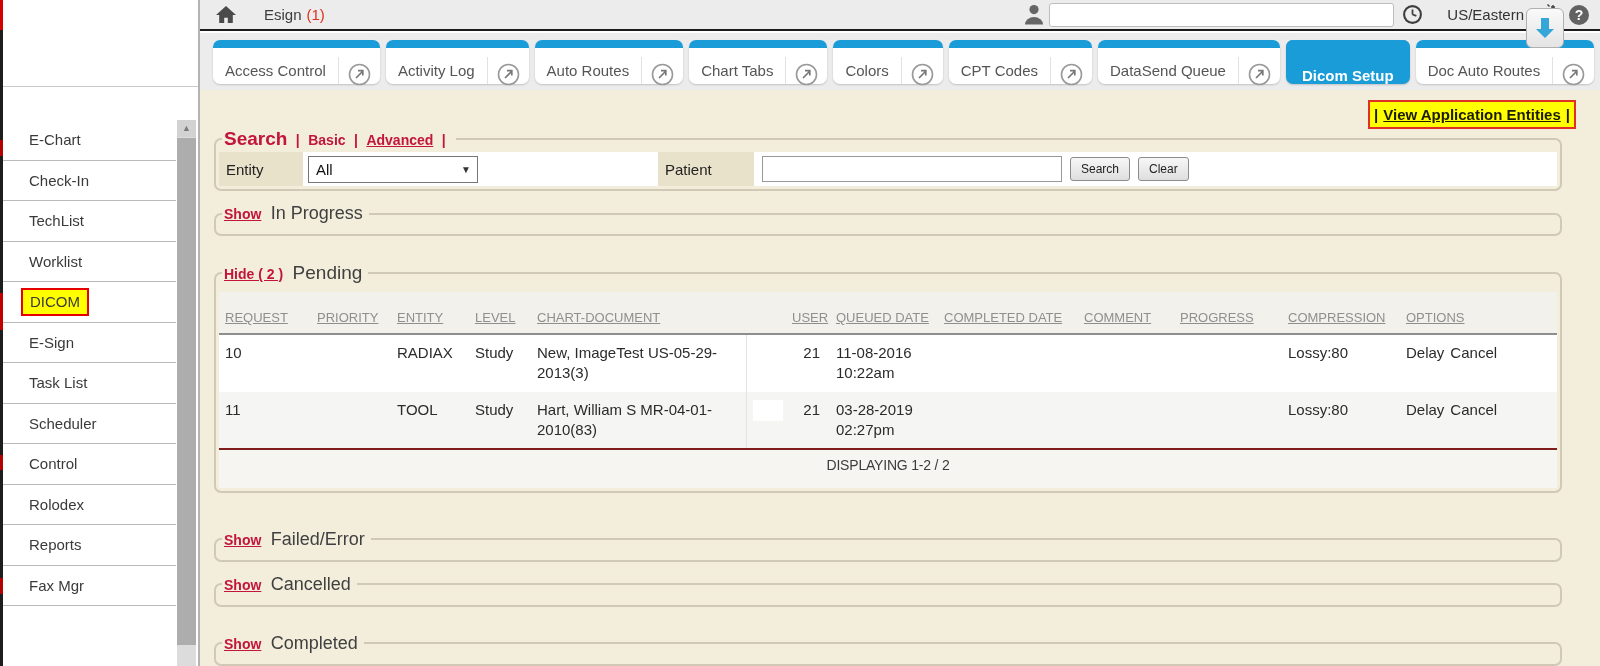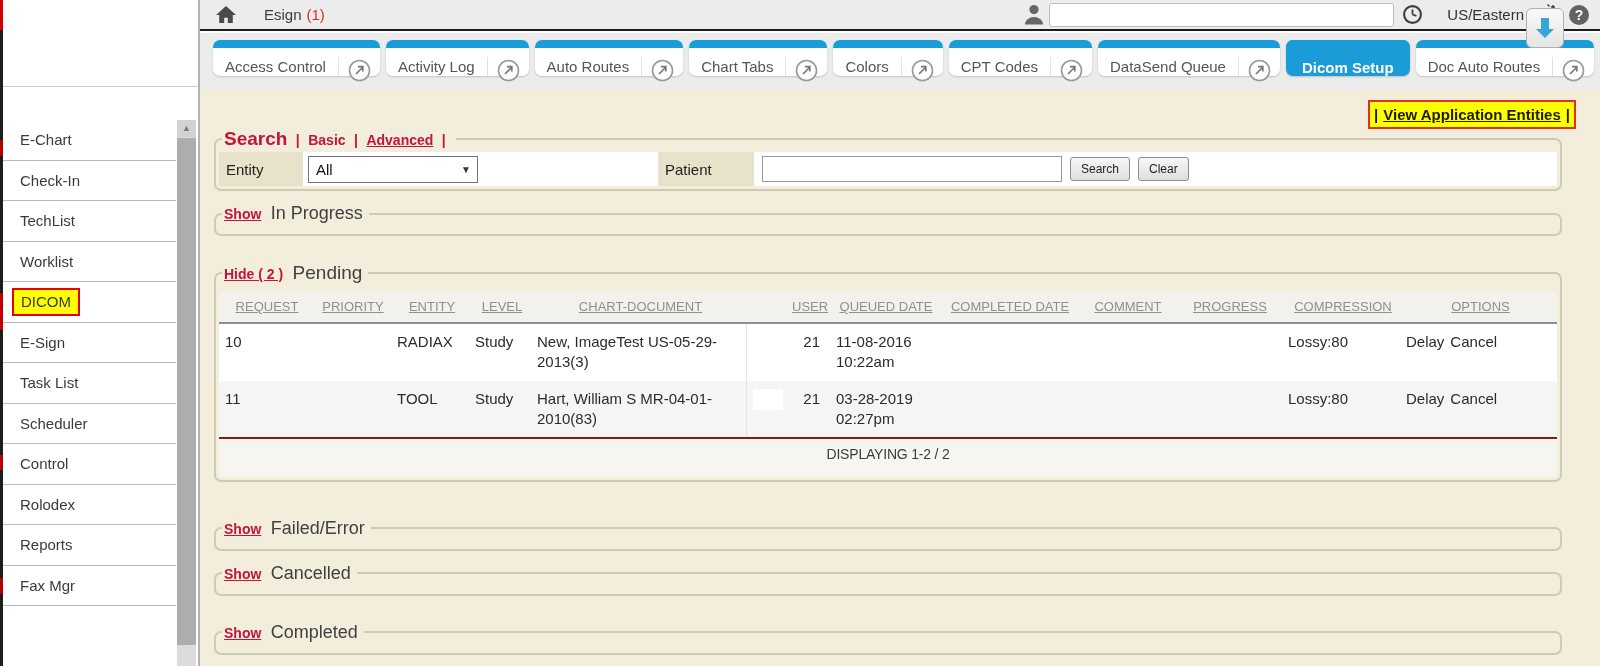--- a/index.html
+++ b/index.html
@@ -10,21 +10,21 @@
   .win-edge { position:absolute; left:0; top:0; width:3px; height:666px;
     background:linear-gradient(#d40000 0 30px,#1d1d1d 30px 140px,#b30000 140px 156px,
       #1d1d1d 156px 293px,#c00000 293px 330px,#1d1d1d 330px 455px,#b30000 455px 470px,
       #1d1d1d 470px 578px,#b30000 578px 594px,#1d1d1d 594px 100%); z-index:9; }
 
   
   .sidebar { position:absolute; left:0; top:0; width:200px; height:666px; background:#fff;
     border-right:2px solid #b3b3b3; }
   .sidebar-topline { position:absolute; left:0; top:86px; width:100%; height:1px; background:#c9c9c9; }
   .side-menu { position:absolute; left:0; top:120px; width:176px; list-style:none; }
-  .side-item { height:40.5px; display:flex; align-items:center; padding-left:20px;
+  .side-item { height:40.5px; display:flex; align-items:center; padding-left:29px;
     border-bottom:1px solid #b9b9b9; font-size:15px; color:#3a3a3a; cursor:pointer; background:#fff; }
   .side-item .hl { background:#ffff00; border:2px solid #e60000; padding:3px 7px 4px 7px; margin-left:-8px; }
   .side-scroll { position:absolute; left:177px; top:120px; width:19px; height:546px; background:#dcdcdc; }
   .side-scroll .up { height:17px; background:#d2d2d2; color:#7a7a7a; font-size:9px;
     line-height:17px; text-align:center; }
   .side-scroll .thumb { position:absolute; left:0; right:0; top:18px; height:507px; background:#adadad; }
 
   
   .topbar { position:absolute; left:200px; top:0; width:1400px; height:31px; background:#ececec;
     border-bottom:2px solid #1b1b1b; display:flex; align-items:center; padding:0 10px 0 16px; }
@@ -32,21 +32,21 @@
   .topbar .badge { font-size:15px; color:#e0301e; margin-left:5px; }
   .topbar .spacer { flex:1; }
   .top-search { width:345px; height:24px; border:1px solid #bdbdbd; border-radius:3px;
     background:#fff; margin:0 8px 0 6px; padding:0 6px; font-size:13px; }
   .tz { display:flex; align-items:center; gap:24px; font-size:15px; color:#333; margin-right:10px; cursor:pointer; }
   .icon { display:inline-flex; align-items:center; justify-content:center; }
 
   
   .tabbar { position:absolute; left:200px; top:33px; width:1400px; height:57px; background:#ececec;
     display:flex; align-items:flex-start; gap:6px; padding:7px 0 0 13px; overflow:hidden; }
-  .tab { position:relative; flex:0 0 auto; height:36px; background:#fff; border-radius:7px;
+  .tab { position:relative; flex:0 0 auto; height:44px; background:#fff; border-radius:7px;
     display:flex; align-items:center; padding-top:17px; cursor:pointer;
     box-shadow:0 1px 2px rgba(0,0,0,.18); }
   .tab::before { content:''; position:absolute; top:0; left:0; right:0; height:8px;
     background:#1a9cd8; border-radius:7px 7px 0 0; }
   .tab-label { font-size:15px; color:#555; padding:0 12px; white-space:nowrap; }
   .tab-arrowbox { border-left:1px solid #e2e2e2; align-self:stretch; display:flex;
     align-items:center; padding:8px 9px 0 9px; }
   .tab.active { background:#1a9cd8;align-items:flex-end; }
   .tab.active .tab-label { color:#fff; font-weight:bold; padding:0 16px; }
   .tab-scroll-btn { position:absolute; right:36px; top:8px; width:38px; height:40px;
@@ -93,21 +93,21 @@
   .fs-pending { margin-top:26px; }
   .fs-pending legend .sec-title { font-size:19px; }
   .fs-failed { margin-top:36px; }
   .fs-cancelled { margin-top:12px; }
   .fs-completed { margin-top:26px; }
 
   
   .ptable { width:100%; border-collapse:collapse; table-layout:fixed; margin-top:8px; }
   .ptable thead tr { background:#f2f1ec; }
   .ptable th { font-size:13px; font-weight:normal; color:#8f8f8f; text-decoration:underline;
-    text-align:center; vertical-align:bottom; padding:7px 2px 8px 6px; cursor:pointer; }
+    text-align:left; vertical-align:bottom; padding:18px 2px 8px 6px; cursor:pointer; }
   .ptable tbody tr { border-top:2px solid #8e8e8e; }
   .ptable tbody tr.r0 { background:#fff; }
   .ptable tbody tr.r1 { background:#f5f5f4; border-top:none; }
   .ptable td { font-size:15px; color:#2b2b2b; padding:8px 4px 8px 6px; vertical-align:top;
     line-height:1.35; }
   .ptable td.user { text-align:right; padding-right:10px; }
   .flag-col { border-left:1px solid #e3e3e3; }
   .flag-box { display:inline-block; width:30px; height:21px; background:#fff; }
   .ptable tfoot td { background:#f6f5f1; border-top:2px solid #7f1d1d; text-align:center;
     font-size:14px; color:#3c3c3c; letter-spacing:-0.2px; padding:6px 0 13px 0; }

